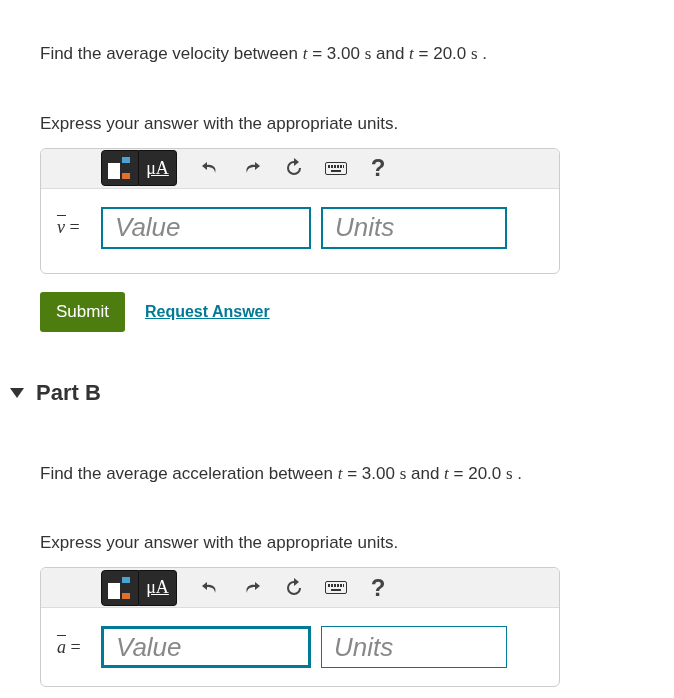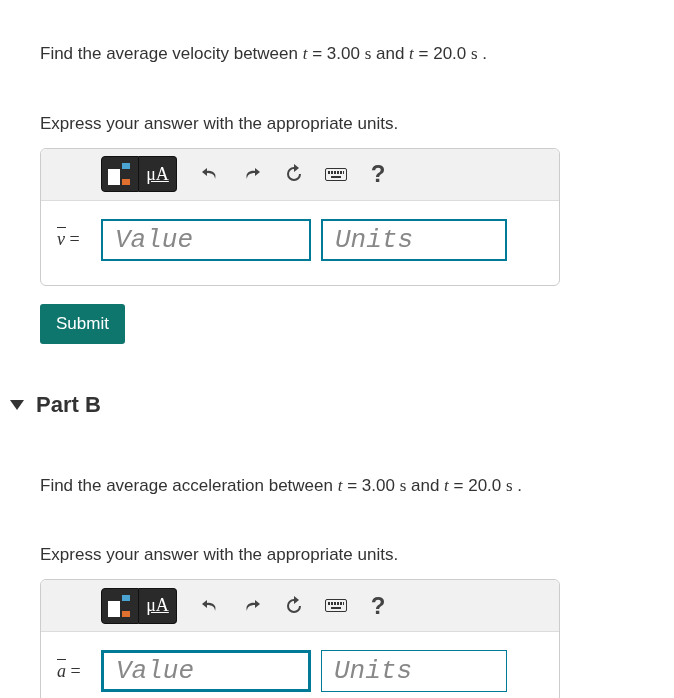--- a/index.html
+++ b/index.html
@@ -28,21 +28,21 @@
     width: 520px;
   }
   .toolbar {
     background: #f1f1f1;
     border-bottom: 1px solid #dcdcdc;
     border-radius: 6px 6px 0 0;
     padding: 8px 10px 8px 60px;
     display: flex;
     align-items: center;
     gap: 0;
-    height: 52px;
+    height: 40px;
   }
   .toolbar-btn-group {
     display: flex;
     gap: 0;
     margin-right: 12px;
   }
   .toolbar-btn {
     width: 38px;
     height: 36px;
     background: #2a2a2a;
@@ -73,40 +73,40 @@
   .var-label {
     font-family: 'Times New Roman', serif;
     font-size: 18px;
     width: 50px;
     text-align: left;
     padding-left: 6px;
   }
   .value-input, .units-input {
     border: 2px solid #007a96;
     height: 42px;
-    font-family: Liberation Mono, monospace;
+    font-family: Liberation Sans, sans-serif;
     font-size: 26px;
     font-style: italic;
     color: #888;
     padding: 0 12px;
     display: flex;
     align-items: center;
     background: #fff;
   }
   .value-input { width: 210px; margin-right: 10px; }
   .units-input { width: 186px; }
   .thin-border { border-width: 1px; }
   .submit-row {
     padding: 0 0 0 40px;
     display: flex;
     align-items: center;
     gap: 20px;
   }
   .submit-btn {
-    background: #0f766e;
+    background: #4d7c0f;
     color: #fff;
     border: none;
     border-radius: 3px;
     padding: 10px 16px;
     font-size: 17px;
     cursor: pointer;
   }
   .request-link {
     color: #007a96;
     text-decoration: underline;
@@ -233,20 +233,21 @@
   </div>
   <div class="input-row">
     <div class="var-label"><span class="italic vbar">v</span><span class="serif"> = </span></div>
     <div class="value-input">Value</div>
     <div class="units-input">Units</div>
   </div>
 </div>
 
 <div class="submit-row">
   <button class="submit-btn">Submit</button>
+  <span class="request-link">Request Answer</span>
 </div>
 
 <div class="part-header">
   <div class="caret-down"></div>
   <span>Part B</span>
 </div>
 
 <div class="problem-text">
   <span>Find the average acceleration between </span><span class="italic">t</span><span> = 3.00 </span><span class="serif">s</span><span> and </span><span class="italic">t</span><span> = 20.0 </span><span class="serif">s</span><span> .</span>
 </div>

